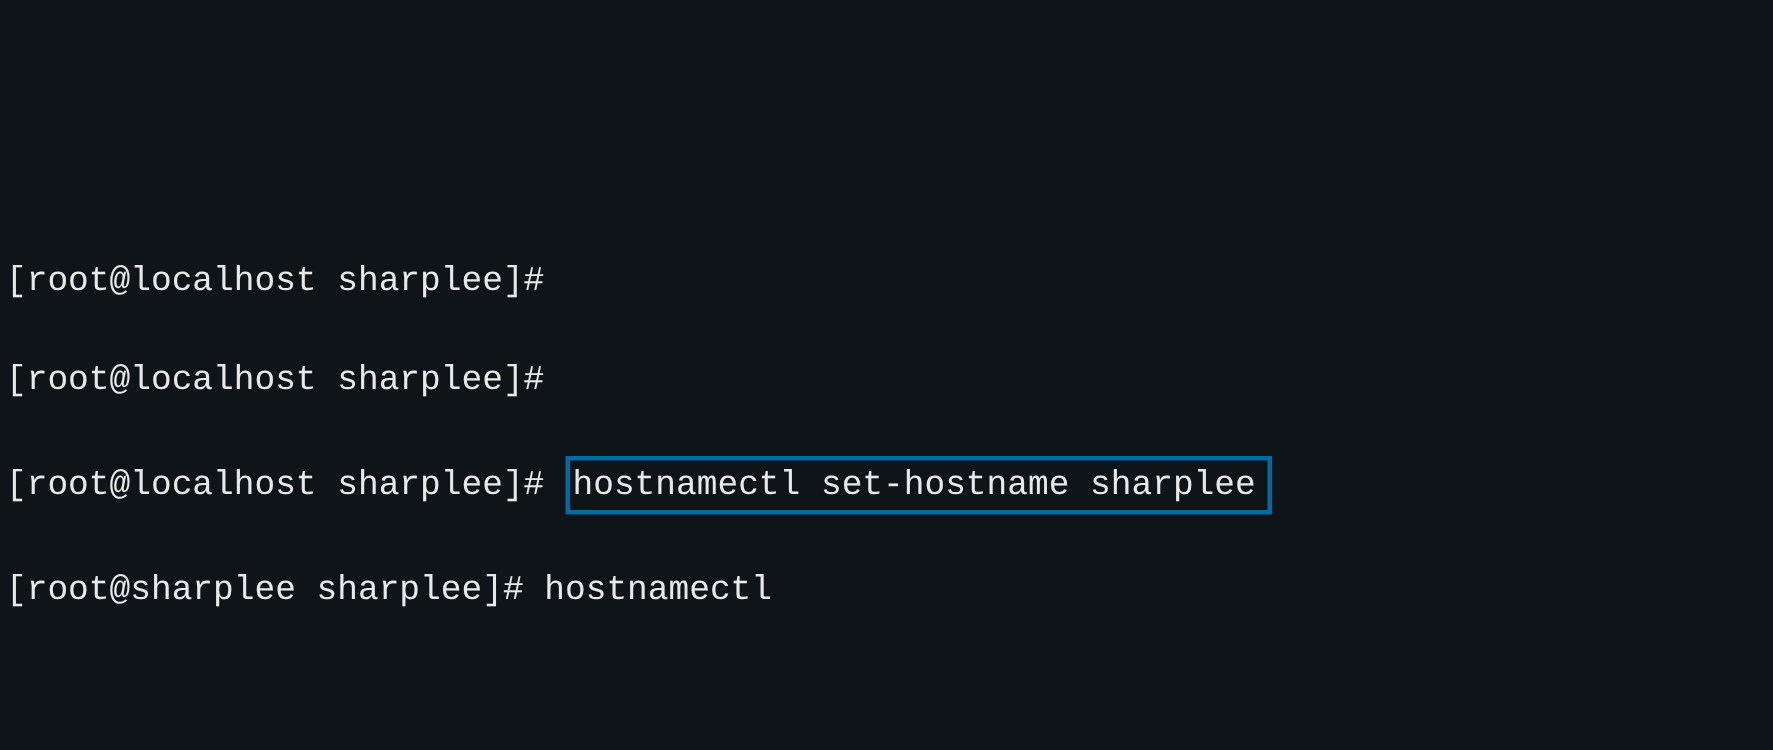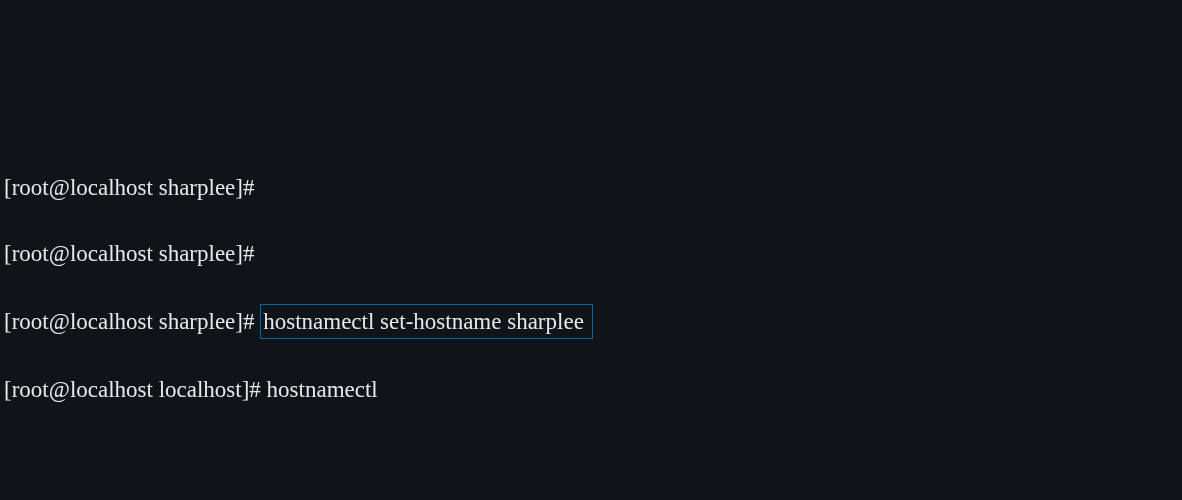--- a/index.html
+++ b/index.html
@@ -14,36 +14,35 @@
       font-size: 23px;
       line-height: 1.45;
       padding: 4px;
       width: 1182px;
       height: 500px;
       overflow: hidden;
       white-space: pre;
     }
     .line {
       display: block;
-      font-family: Liberation Serif, serif;
     }
     .highlight-box {
-      border: 1px solid #0369a1;
+      border: 3px solid #0369a1;
       padding-left: 2px;
       padding-right: 8px;
       display: inline-block;
     }
   </style>
 </head>
 <body>
 
 
 
 <div>
 <span class="line">[root@localhost sharplee]#</span>
 <span class="line">[root@localhost sharplee]#</span>
 <span class="line"><span>[root@localhost sharplee]# </span><span class="highlight-box">hostnamectl set-hostname sharplee</span></span>
-<span class="line">[root@localhost localhost]# hostnamectl</span>
+<span class="line">[root@sharplee sharplee]# hostnamectl</span>
 
 </div>
 
 
 
 
 </body></html>

